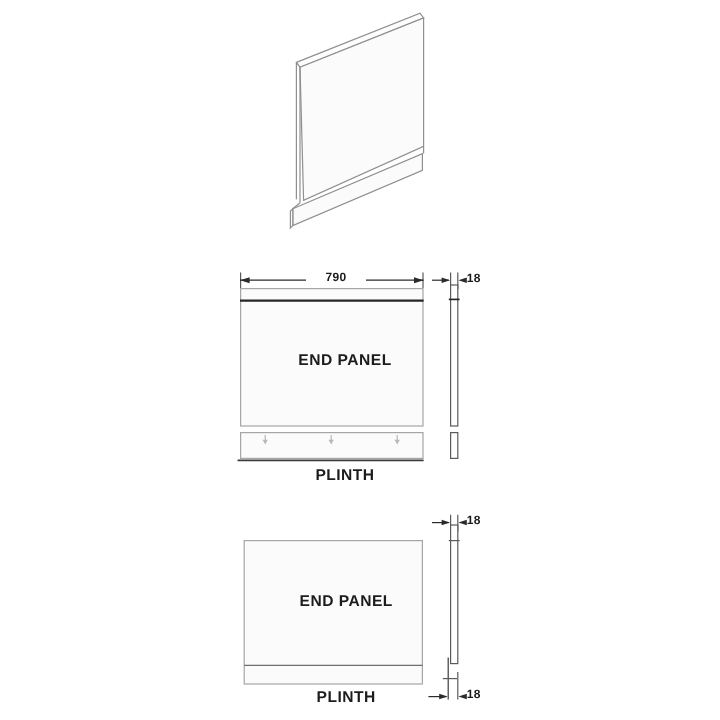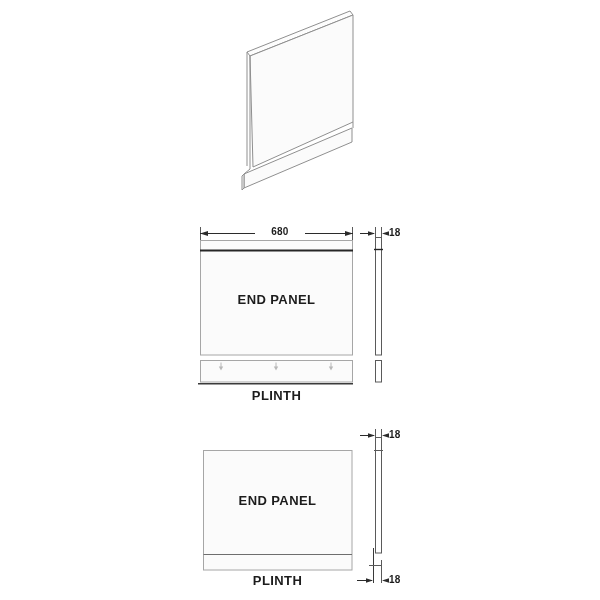--- a/index.html
+++ b/index.html
@@ -14,20 +14,21 @@
   .lbl{
     position:absolute;
     color:#1c1c1c;
     font-weight:700;
     white-space:nowrap;
   }
   .panel-lbl{
     font-size:13px;
     letter-spacing:0.4px;
     text-align:center;
+    margin-left:11px;
   }
   .dim-lbl{
     font-size:10px;
     letter-spacing:0.2px;
   }
   .dim-680{
     left:255px;top:226px;width:46px;
     text-align:center;
     background:#ffffff;   
     padding:0 2px;
@@ -130,21 +131,21 @@
         <line x1="373.5" y1="548" x2="373.5" y2="583" stroke="#3a3a3a"></line>
         <line x1="381.5" y1="560" x2="381.5" y2="583" stroke="#5a5a5a"></line>
         <line x1="369" y1="565.5" x2="381" y2="565.5" stroke="#5a5a5a"></line>
         <line x1="357" y1="580.5" x2="372" y2="580.5"></line>
         <polygon points="373,580.5 366,578.2 366,582.8" fill="#2b2b2b" stroke="none"></polygon>
         <polygon points="382,580.5 389,578.2 389,582.8" fill="#2b2b2b" stroke="none"></polygon>
       </g>
     </g>
   </svg>
 
-  <div class="lbl dim-lbl dim-680">680</div>
+  <div class="lbl dim-lbl dim-680">790</div>
   <div class="lbl dim-lbl d18-a">18</div>
 
   <div class="lbl panel-lbl ep-a">END PANEL</div>
   <div class="lbl panel-lbl pl-a">PLINTH</div>
 
   <div class="lbl dim-lbl d18-b1">18</div>
   <div class="lbl dim-lbl d18-b2">18</div>
 
   <div class="lbl panel-lbl ep-b">END PANEL</div>
   <div class="lbl panel-lbl pl-b">PLINTH</div>

